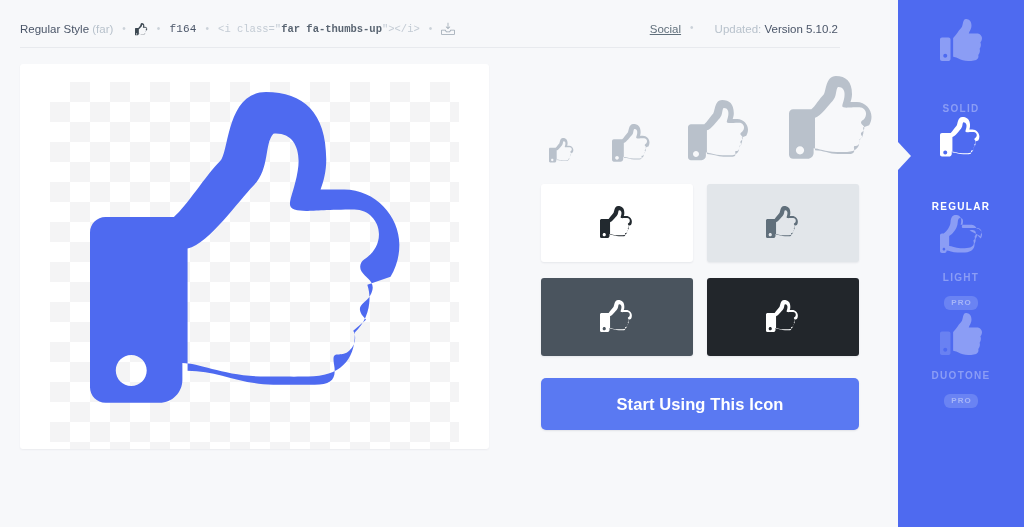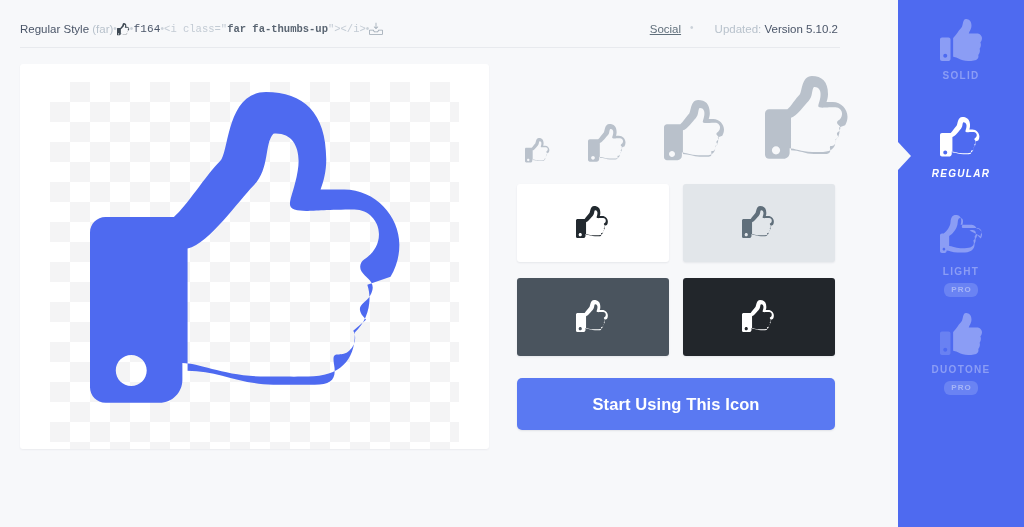--- a/index.html
+++ b/index.html
@@ -45,20 +45,21 @@
     font-size: 11.5px;
     color: #606f7b;
     padding-bottom: 11px;
     border-bottom: 1px solid #e8eaee;
     width: 820px;
     box-sizing: border-box;
   }
   .meta-left {
     display: flex;
     align-items: center;
+    gap: 9px;
   }
   .meta-right {
     margin-left: auto;
     display: flex;
     align-items: flex-start;
     gap: 9px;
     padding-right: 2px;
   }
   .meta-style {
     color: #4a5568;
@@ -109,21 +110,21 @@
     color: #3d4852;
   }
   .dl-icon {
     color: #9aa5b1;
   }
 
   
   .content {
     display: flex;
     padding: 16px 0 0 20px;
-    gap: 28px;
+    gap: 52px;
   }
   .preview-panel {
     width: 469px;
     height: 385px;
     background: #ffffff;
     border-radius: 3px;
     box-shadow: 0 1px 2px rgba(30,40,60,0.06);
     position: relative;
     overflow: hidden;
     flex: none;
@@ -221,42 +222,42 @@
     align-items: center;
     padding-top: 18px;
     box-sizing: border-box;
   }
   .side-item {
     width: 100%;
     height: 96px;
     display: flex;
     flex-direction: column;
     align-items: center;
-    justify-content: flex-start;
+    justify-content: space-between;
     margin-bottom: 2px;
     position: relative;
     cursor: pointer;
   }
   .side-item .ico {
     height: 44px;
     display: flex;
     align-items: center;
     justify-content: center;
   }
   .side-item .ico svg { display: block; fill: currentColor; }
   .side-label {
     font-size: 10px;
     font-weight: bold;
     letter-spacing: 1.3px;
     margin-top: 8px;
   }
   .side-item.dim { color: #8b9df5; }
   .side-item.dim .side-label { color: #8b9df5; }
   .side-item.active { color: #ffffff; }
-  .side-item.active .side-label { color: #ffffff; font-style: italic; }
+  .side-item.active .side-label { color: #ffffff; }
   .pro-badge {
     margin-top: 6px;
     background: #6a83f3;
     color: #a6b5f7;
     font-size: 8px;
     font-weight: bold;
     letter-spacing: 1px;
     padding: 2px 6px 2px 7px;
     border-radius: 6px;
     line-height: 1.3;

